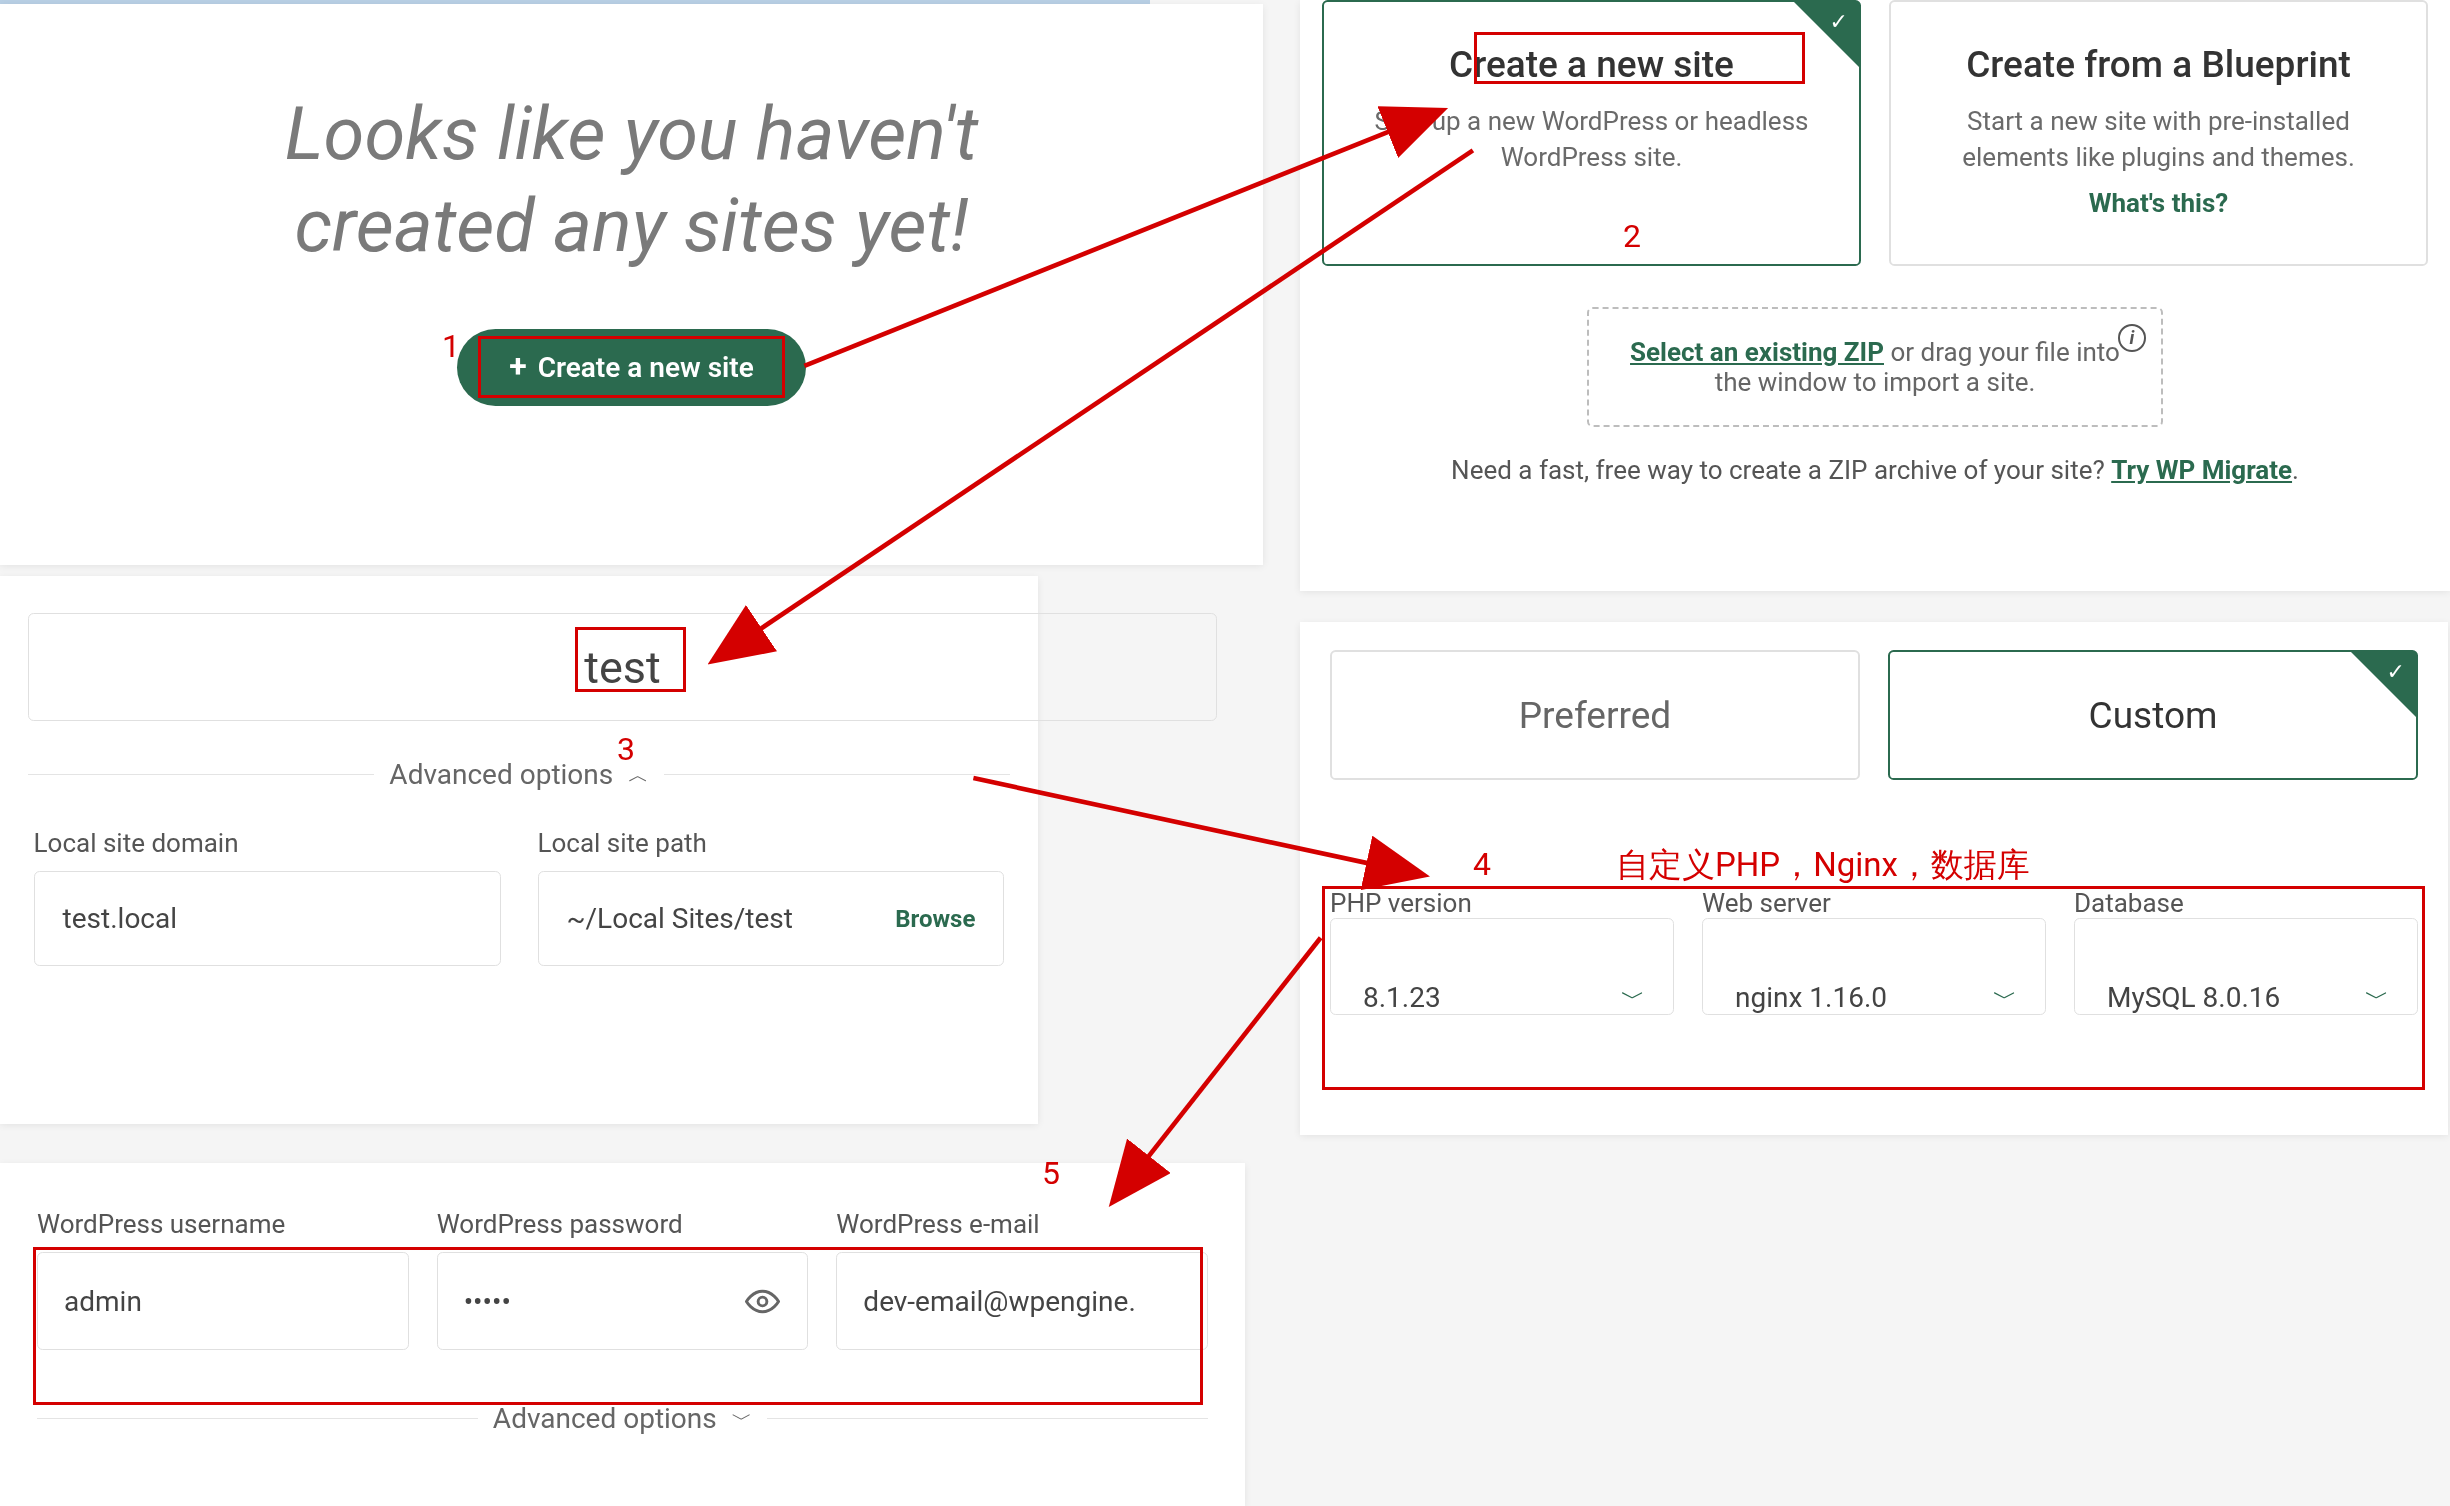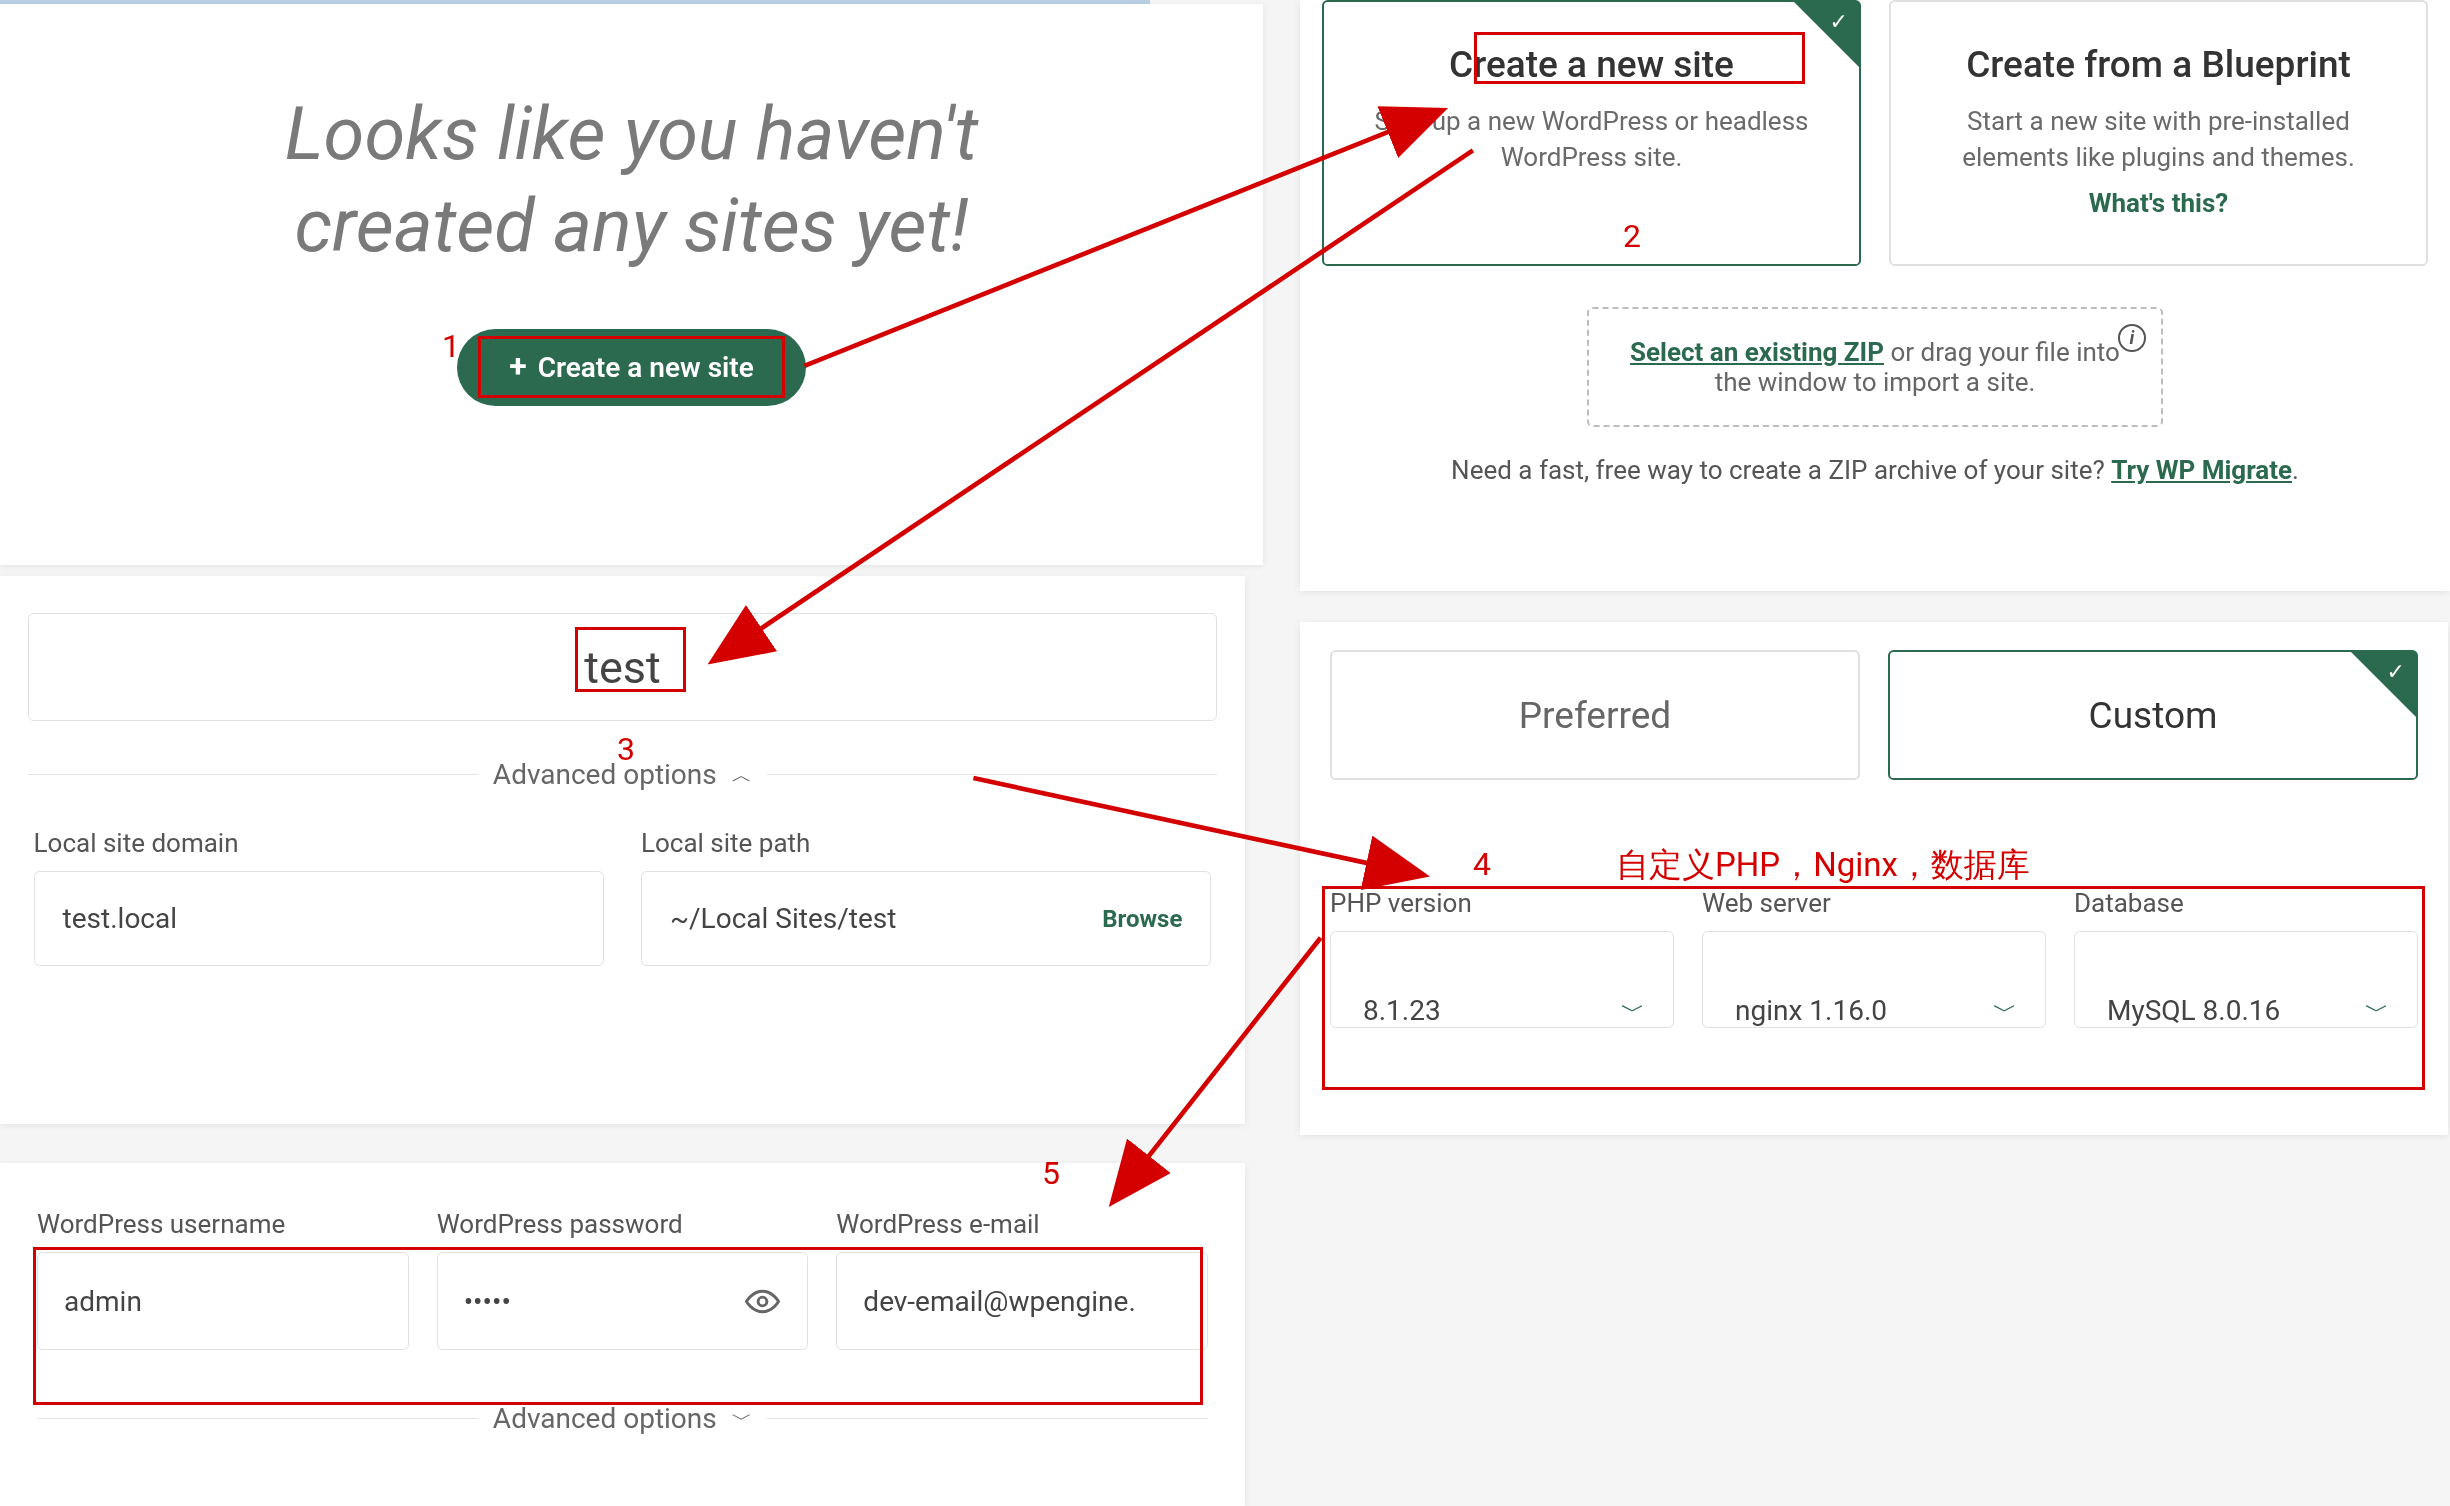--- a/index.html
+++ b/index.html
@@ -100,21 +100,21 @@
   }
   .zip-box .info-icon { position: absolute; top: 15px; right: 15px; }
   #p2 .footer-text {
     text-align: center; margin-top: 28px;
     font-size: 26px; color: #555;
   }
 
   
   #p3 {
     left: 0; top: 576px;
-    width: 1245px; height: 548px;
+    width: 1038px; height: 548px;
     padding: 37px 28px;
   }
   #p3 .name-input {
     width: 1189px; margin: 0 auto;
     border: 1.9px solid #e0e0e0; border-radius: 5.6px;
     height: 108px; display: flex; align-items: center;
     justify-content: center;
     font-size: 45px; color: #444;
     position: relative;
   }
@@ -146,21 +146,21 @@
   .tab {
     flex: 1; height: 130px;
     border: 2.8px solid #e0e0e0; border-radius: 5.6px;
     display: flex; align-items: center; justify-content: center;
     font-size: 37px; color: #666; position: relative;
     cursor: pointer;
   }
   .tab.selected { border-color: #2b6a4f; color: #333; }
   .env-row { display: flex; gap: 28px; margin-top: 108px; }
   .env-field { flex: 1; }
-  .env-label { font-size: 26px; color: #555; margin-bottom: 13px; }
+  .env-label { font-size: 26px; color: #555; margin-bottom: 0; }
   .select-box {
     border: 1.9px solid #e0e0e0; border-radius: 5.6px;
     height: 97px; display: flex; align-items: flex-end;
     justify-content: space-between; padding: 0 28px 0 32px;
     font-size: 28px; color: #444; cursor: pointer;
   }
   .select-chevron { color: #2b6a4f; font-size: 24px; }
 
   
   #p5 {

